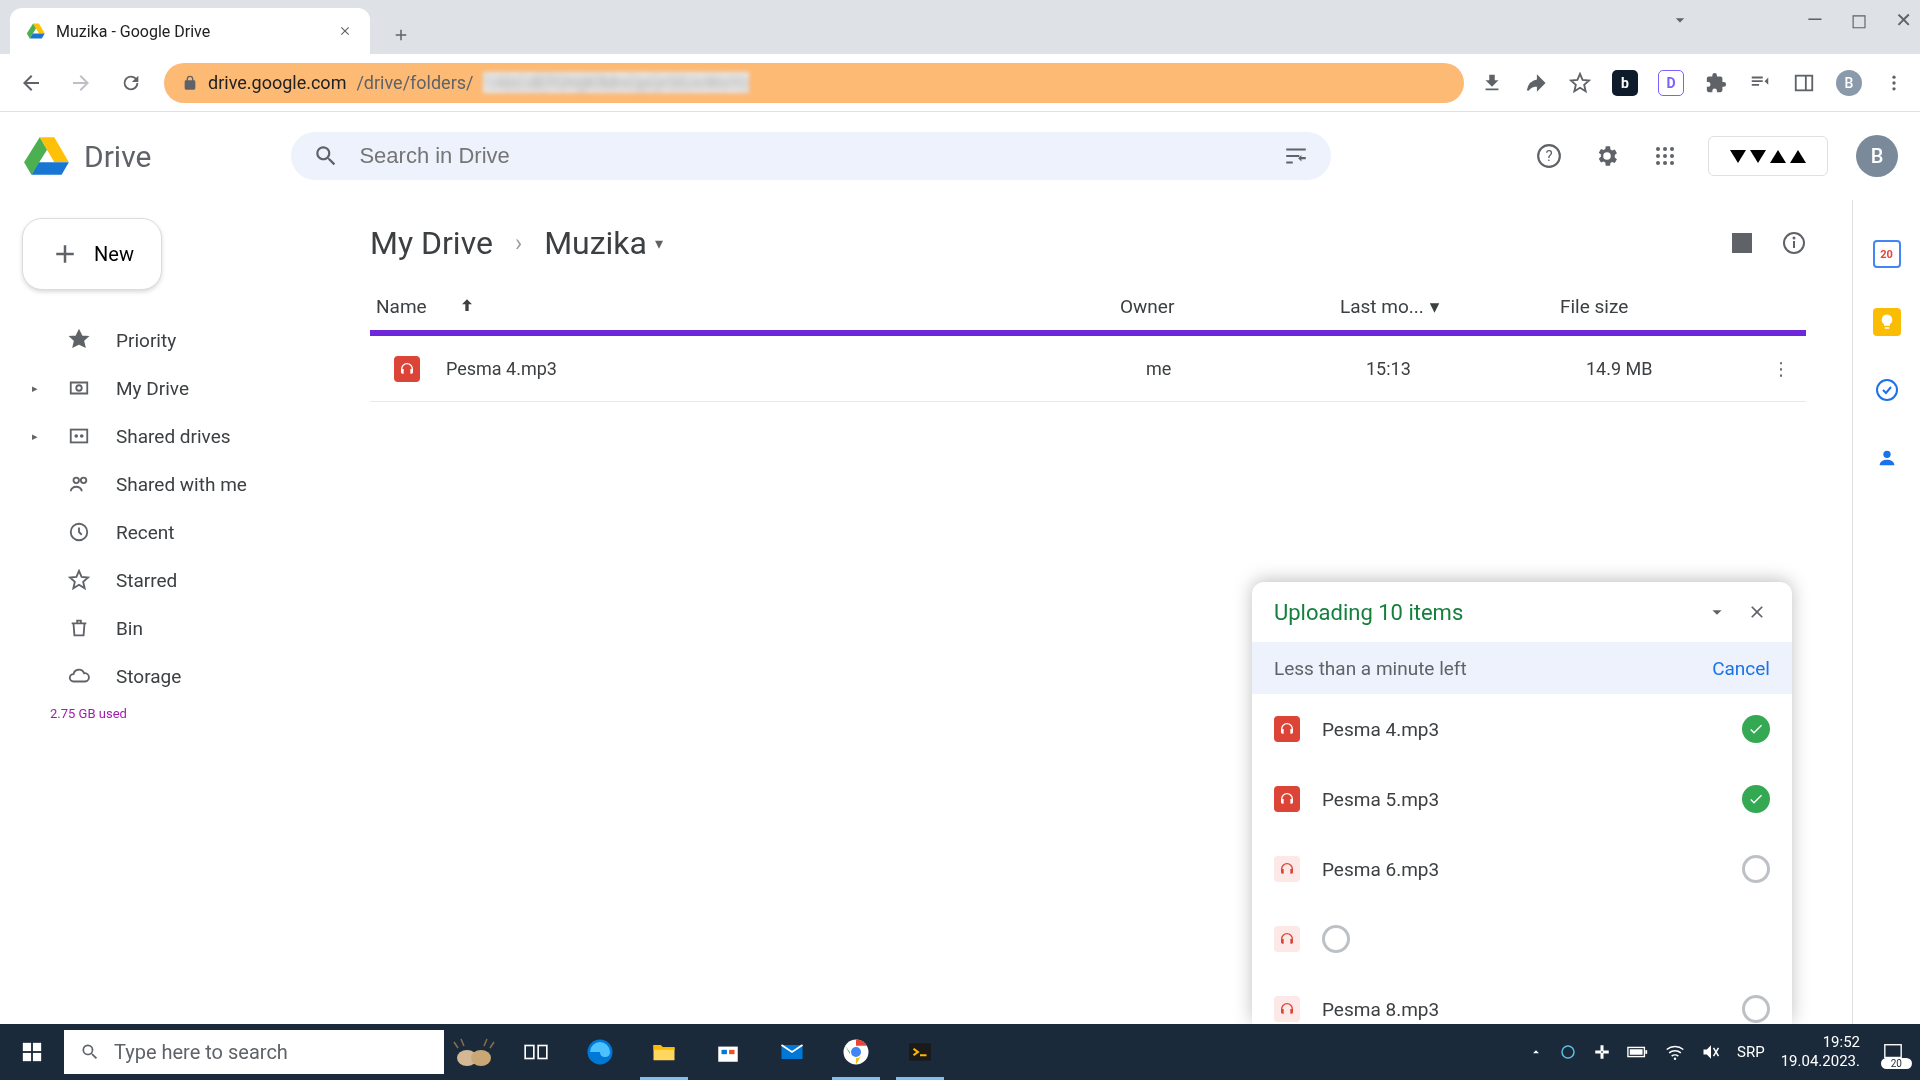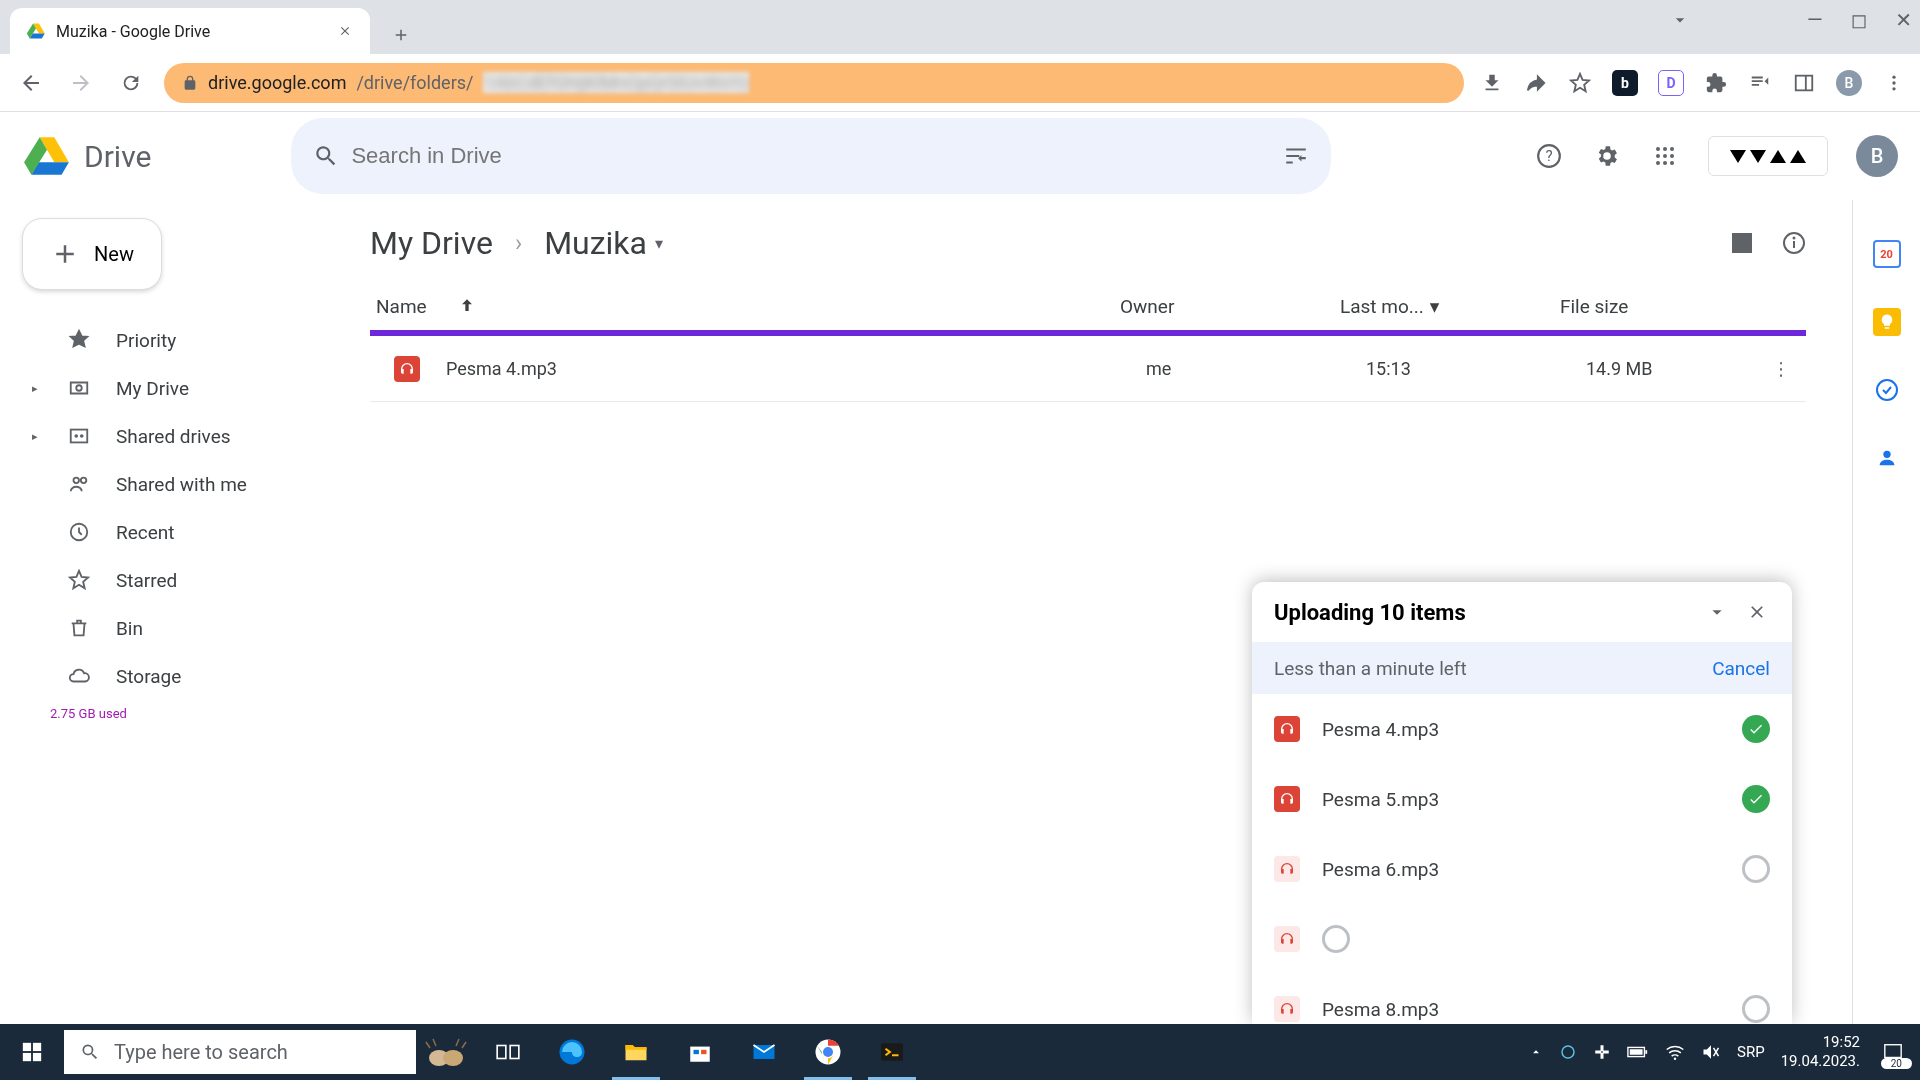--- a/index.html
+++ b/index.html
@@ -29,21 +29,21 @@
   .ext-icons .ico { width:24px; height:24px; display:flex; align-items:center; justify-content:center; color:#5f6368; cursor:pointer;}
   .ext-square { width:26px; height:26px; border-radius:5px; display:flex; align-items:center; justify-content:center; font-size:14px; font-weight:bold; color:#fff;}
   .avatar-btn { width:26px; height:26px; border-radius:50%; background:#8a9aab; color:#fff; display:flex; align-items:center; justify-content:center; font-size:14px; font-weight:500;}
 
   
   .drive-app { position:relative; height:calc(1080px - 112px - 56px); background:#fff; display:flex; flex-direction:column;}
   .drive-header { height:88px; display:flex; align-items:center; padding:0 22px; gap:20px;}
   .drive-logo { display:flex; align-items:center; gap:12px; cursor:pointer;}
   .drive-logo svg { width:50px; height:50px;}
   .drive-logo .product { font-size:30px; color:#5f6368;}
-  .search-bar { flex:0 0 1040px; margin-left:120px; height:76px; background:#edf2fc; border-radius:32px; display:flex; align-items:center; padding:0 22px; gap:12px;}
+  .search-bar { flex:0 0 1040px; margin-left:120px; height:48px; background:#edf2fc; border-radius:32px; display:flex; align-items:center; padding:0 22px; gap:20px;}
   .search-bar input { flex:1; border:none; background:transparent; font-size:22px; color:#5f6368; outline:none;}
   .hdr-icons { display:flex; align-items:center; gap:28px; margin-left:auto;}
   .hdr-icon { width:30px; height:30px; color:#5f6368; cursor:pointer; display:flex; align-items:center; justify-content:center;}
   .org-logo { width:120px; height:40px; display:flex; align-items:center; justify-content:center; border:1px solid #e0e0e0; border-radius:6px; padding:4px 10px; gap:4px;}
   .org-logo .tri { width:0; height:0; border-left:8px solid transparent; border-right:8px solid transparent;}
   .org-logo .down { border-top:13px solid #000;}
   .org-logo .up { border-bottom:13px solid #000;}
   .gacct { width:42px; height:42px; border-radius:50%; background:#7b8a9a; color:#fff; display:flex; align-items:center; justify-content:center; font-size:20px; font-weight:500;}
 
   .drive-body { flex:1; display:flex; overflow:hidden;}
@@ -82,40 +82,40 @@
   .side-panel { width:68px; border-left:1px solid #e0e0e0; display:flex; flex-direction:column; align-items:center; gap:40px; padding-top:40px;}
   .side-panel .sp-ic { width:28px; height:28px; cursor:pointer; display:flex; align-items:center; justify-content:center; border-radius:4px;}
   .sp-cal { background:#fff; border:2px solid #4285f4; color:#ea4335; font-size:11px; font-weight:bold;}
   .sp-keep { background:#fbbc04; }
   .sp-tasks { color:#1a73e8;}
   .sp-contacts { color:#1a73e8;}
 
   
   .upload-panel { position:absolute; right:60px; bottom:0; width:540px; background:#fff; border-radius:12px 12px 0 0; box-shadow:0 -2px 18px rgba(0,0,0,0.25); overflow:hidden; z-index:50;}
   .up-header { height:60px; display:flex; align-items:center; padding:0 22px; gap:14px;}
-  .up-title { font-size:22px; font-weight:700; color:#000000; flex:1;}
+  .up-title { font-size:22px; font-weight:400; color:#15803d; flex:1;}
   .up-header .hico { width:26px; color:#5f6368; cursor:pointer; display:flex; justify-content:center;}
   .up-sub { height:52px; background:#edf2fc; display:flex; align-items:center; padding:0 22px; font-size:19px; color:#5f6368; justify-content:space-between;}
   .up-sub .cancel { color:#1a73e8; cursor:pointer;}
   .up-list { max-height:330px; overflow-y:auto;}
   .up-item { height:70px; display:flex; align-items:center; padding:0 22px; gap:22px; font-size:19px; color:#3c4043;}
   .up-item .uicon { width:26px; height:26px; border-radius:4px; display:flex; align-items:center; justify-content:center; color:#fff;}
   .uicon.done { background:#db4437;}
   .uicon.pending { background:#fce8e6; color:#db4437;}
   .up-item .uname { flex:1;}
   .up-status { width:28px; height:28px; border-radius:50%; display:flex; align-items:center; justify-content:center;}
   .up-status.ok { background:#34a853; color:#fff;}
   .up-status.wait { border:3px solid #bdc1c6;}
   .up-list::-webkit-scrollbar { width:12px;}
   .up-list::-webkit-scrollbar-thumb { background:#bdc1c6; border-radius:6px;}
 
   
   .taskbar { height:56px; background:#1b2a3b; display:flex; align-items:center; color:#fff; position:relative;}
   .start-btn { width:64px; height:56px; display:flex; align-items:center; justify-content:center; cursor:pointer;}
-  .searchbox { width:352px; height:44px; background:#fff; display:flex; align-items:center; gap:14px; padding:0 16px; color:#5f6368; font-size:20px;}
+  .searchbox { width:380px; height:44px; background:#fff; display:flex; align-items:center; gap:14px; padding:0 16px; color:#5f6368; font-size:20px;}
   .task-app { width:64px; height:56px; display:flex; align-items:center; justify-content:center; cursor:pointer; position:relative;}
   .task-app.active::after { content:''; position:absolute; bottom:0; left:8px; right:8px; height:3px; background:#83beec;}
   .tray { margin-left:auto; display:flex; align-items:center; gap:16px; padding-right:10px; font-size:15px;}
   .tray .tico { color:#fff; cursor:pointer;}
   .datetime { text-align:right; line-height:1.3;}
   .notif { width:34px; height:30px; background:transparent; color:#fff; position:relative; display:flex; align-items:center; justify-content:center;}
   .notif .badge { position:absolute; bottom:-2px; right:-2px; background:#fff; color:#1b2a3b; border-radius:8px; font-size:10px; padding:0 10px;}
   .weather-birds { width:60px; height:40px; display:flex; align-items:center; justify-content:center;}
 
   svg { display:block;}

